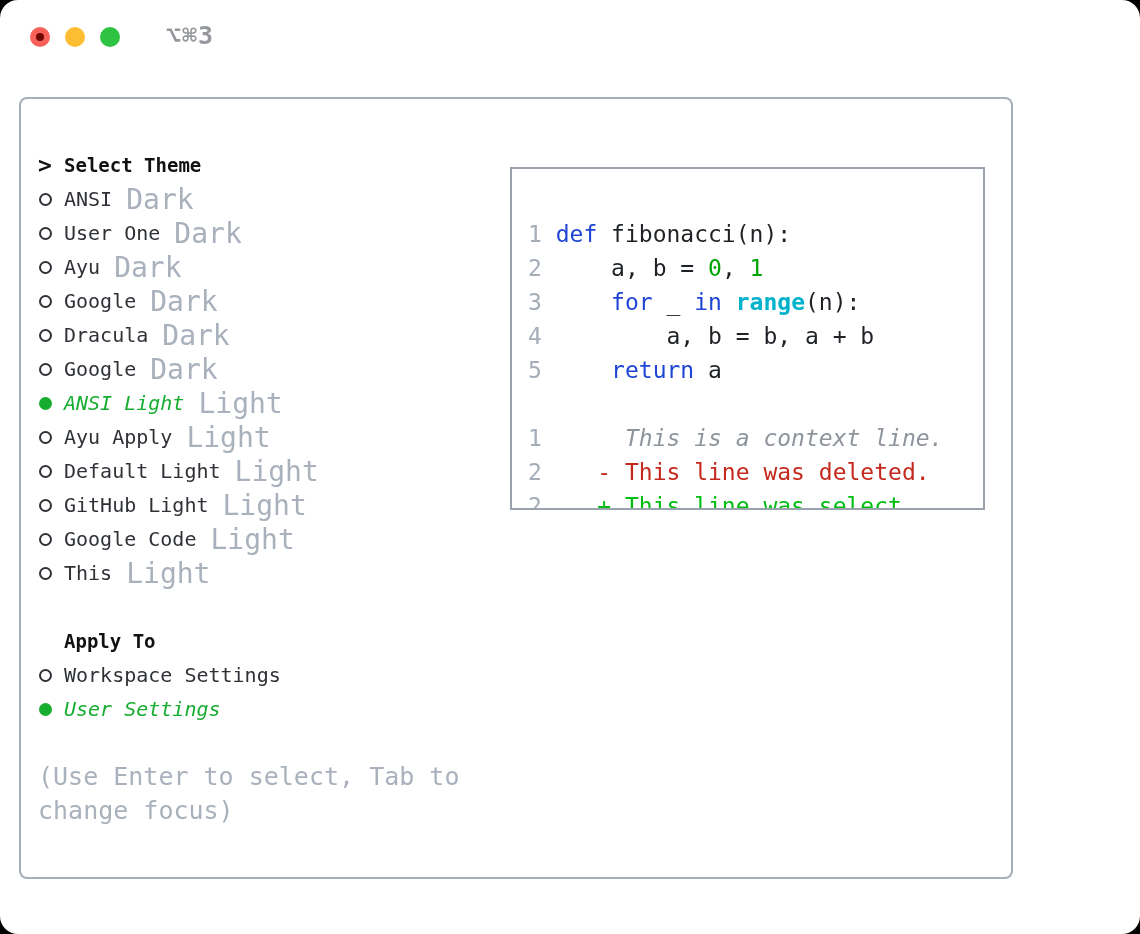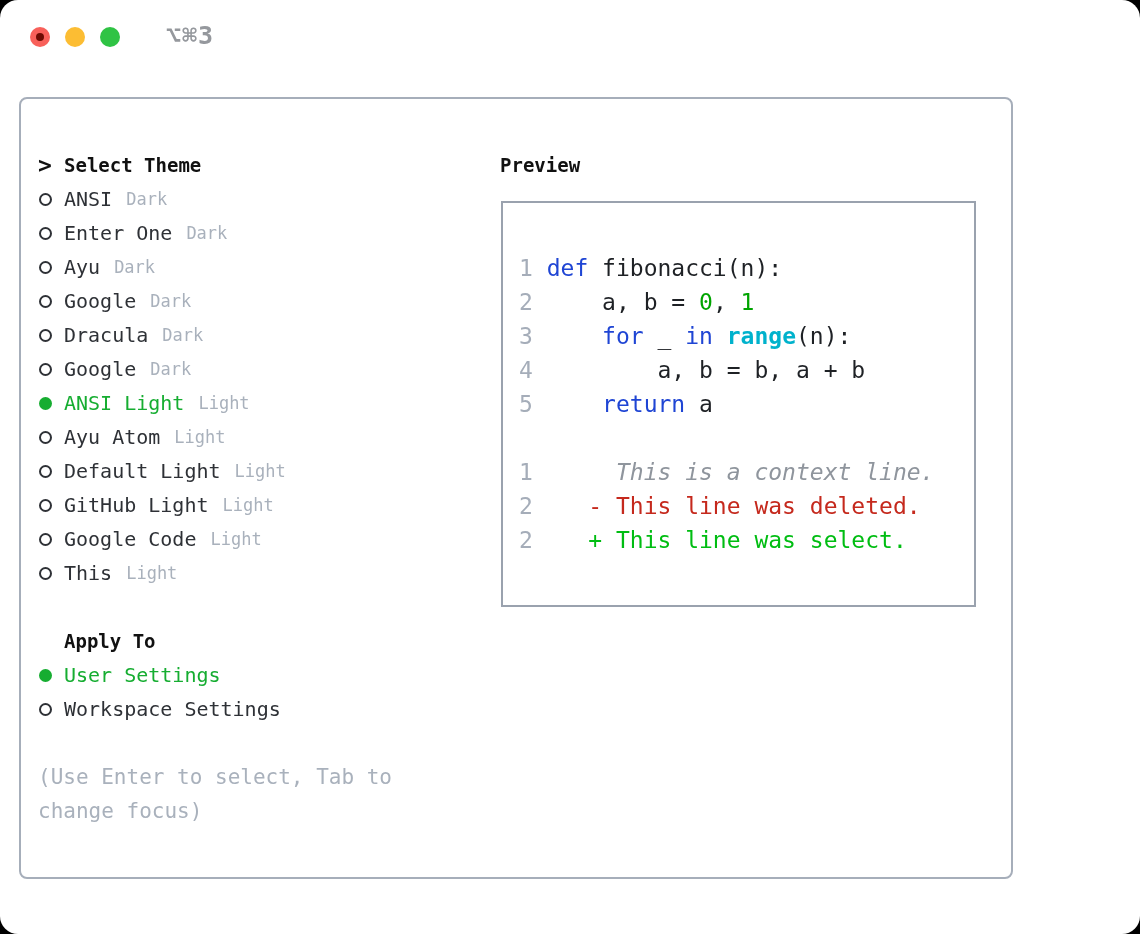--- a/index.html
+++ b/index.html
@@ -55,29 +55,29 @@
     width:14px;height:14px;margin-right:12px;flex:0 0 14px;
     display:flex;align-items:center;justify-content:center;
   }
   .radio{width:13px;height:13px;border-radius:50%;box-sizing:border-box;
     border:2px solid var(--name);}
   .radio.on{border:none;background:var(--green);}
   .prompt{
     width:26px;flex:0 0 26px;font-size:23px;font-weight:bold;color:#111;
   }
   .row .label{font-size:20px;color:var(--name);}
-  .row .label.sel{color:var(--green);}
-  .row .tag{font-size:17px;color:var(--muted);margin-left:14px;}
+  .row .label.sel{color:var(--green);font-style:italic;}
+  .row .tag{font-size:28px;color:var(--muted);margin-left:14px;}
   .hdr{font-size:19px;font-weight:bold;color:#111;}
   .spacer{height:34px;}
-  .help-line{font-size:21px;line-height:34px;color:var(--muted);white-space:pre;}
+  .help-line{font-size:25px;line-height:34px;color:var(--muted);white-space:pre;}
   
   .preview-title{height:34px;display:flex;align-items:center;}
   .preview-box{
-    margin-left:1px;margin-top:19px;width:475px;height:406px;
+    margin-left:10px;margin-top:19px;width:475px;height:343px;
     box-sizing:border-box;border:2px solid var(--border-prev);
     padding:48px 0 0 16px;background:#fff;overflow:hidden;
   }
   .pline{font-size:23px;line-height:34px;height:34px;white-space:pre;}
   .tok-lineno{color:var(--lineno);}
   .tok-plain{color:var(--ink);}
   .tok-kw{color:var(--kw);}
   .tok-builtin{color:var(--builtin);font-weight:bold;}
   .tok-lit{color:var(--lit);}
   .tok-ctx{color:var(--ctx);font-style:italic;}
@@ -98,52 +98,49 @@
 
   <div class="main-box">
 
     <div class="left-col">
       <div class="row">
         <span class="prompt">&gt;</span>
         <span class="hdr">Select Theme</span>
       </div>
       <div>
           <div class="row"><span class="marker-col"><span class="radio"></span></span><span class="label">ANSI</span><span class="tag">Dark</span></div>
-          <div class="row"><span class="marker-col"><span class="radio"></span></span><span class="label">Enter One</span><span class="tag">Dark</span></div>
+          <div class="row"><span class="marker-col"><span class="radio"></span></span><span class="label">User One</span><span class="tag">Dark</span></div>
           <div class="row"><span class="marker-col"><span class="radio"></span></span><span class="label">Ayu</span><span class="tag">Dark</span></div>
           <div class="row"><span class="marker-col"><span class="radio"></span></span><span class="label">Google</span><span class="tag">Dark</span></div>
           <div class="row"><span class="marker-col"><span class="radio"></span></span><span class="label">Dracula</span><span class="tag">Dark</span></div>
           <div class="row"><span class="marker-col"><span class="radio"></span></span><span class="label">Google</span><span class="tag">Dark</span></div>
           <div class="row"><span class="marker-col"><span class="radio on"></span></span><span class="label sel">ANSI Light</span><span class="tag">Light</span></div>
-          <div class="row"><span class="marker-col"><span class="radio"></span></span><span class="label">Ayu Atom</span><span class="tag">Light</span></div>
+          <div class="row"><span class="marker-col"><span class="radio"></span></span><span class="label">Ayu Apply</span><span class="tag">Light</span></div>
           <div class="row"><span class="marker-col"><span class="radio"></span></span><span class="label">Default Light</span><span class="tag">Light</span></div>
           <div class="row"><span class="marker-col"><span class="radio"></span></span><span class="label">GitHub Light</span><span class="tag">Light</span></div>
           <div class="row"><span class="marker-col"><span class="radio"></span></span><span class="label">Google Code</span><span class="tag">Light</span></div>
           <div class="row"><span class="marker-col"><span class="radio"></span></span><span class="label">This</span><span class="tag">Light</span></div>
         </div>
       <div class="spacer"></div>
       <div class="row">
         <span class="prompt"></span>
         <span class="hdr">Apply To</span>
       </div>
       <div>
+          <div class="row"><span class="marker-col"><span class="radio"></span></span><span class="label">Workspace Settings</span></div>
           <div class="row"><span class="marker-col"><span class="radio on"></span></span><span class="label sel">User Settings</span></div>
-          <div class="row"><span class="marker-col"><span class="radio"></span></span><span class="label">Workspace Settings</span></div>
         </div>
       <div class="spacer"></div>
       <div>
           <div class="help-line">(Use Enter to select, Tab to</div>
           <div class="help-line">change focus)</div>
         </div>
     </div>
 
     <div class="right-col">
-      <div class="preview-title">
-        <span class="hdr">Preview</span>
-      </div>
       <div class="preview-box">
           <div class="pline"><span class="tok-lineno">1 </span><span class="tok-kw">def</span><span class="tok-plain"> fibonacci(n):</span></div>
           <div class="pline"><span class="tok-lineno">2 </span><span class="tok-plain">    a, b = </span><span class="tok-lit">0</span><span class="tok-plain">, </span><span class="tok-lit">1</span></div>
           <div class="pline"><span class="tok-lineno">3 </span><span class="tok-plain">    </span><span class="tok-kw">for</span><span class="tok-plain"> _ </span><span class="tok-kw">in</span><span class="tok-plain"> </span><span class="tok-builtin">range</span><span class="tok-plain">(n):</span></div>
           <div class="pline"><span class="tok-lineno">4 </span><span class="tok-plain">        a, b = b, a + b</span></div>
           <div class="pline"><span class="tok-lineno">5 </span><span class="tok-plain">    </span><span class="tok-kw">return</span><span class="tok-plain"> a</span></div>
           <div class="pline"></div>
           <div class="pline"><span class="tok-lineno">1 </span><span class="tok-ctx">     This is a context line.</span></div>
           <div class="pline"><span class="tok-lineno">2 </span><span class="tok-del">   - This line was deleted.</span></div>
           <div class="pline"><span class="tok-lineno">2 </span><span class="tok-add">   + This line was select.</span></div>

